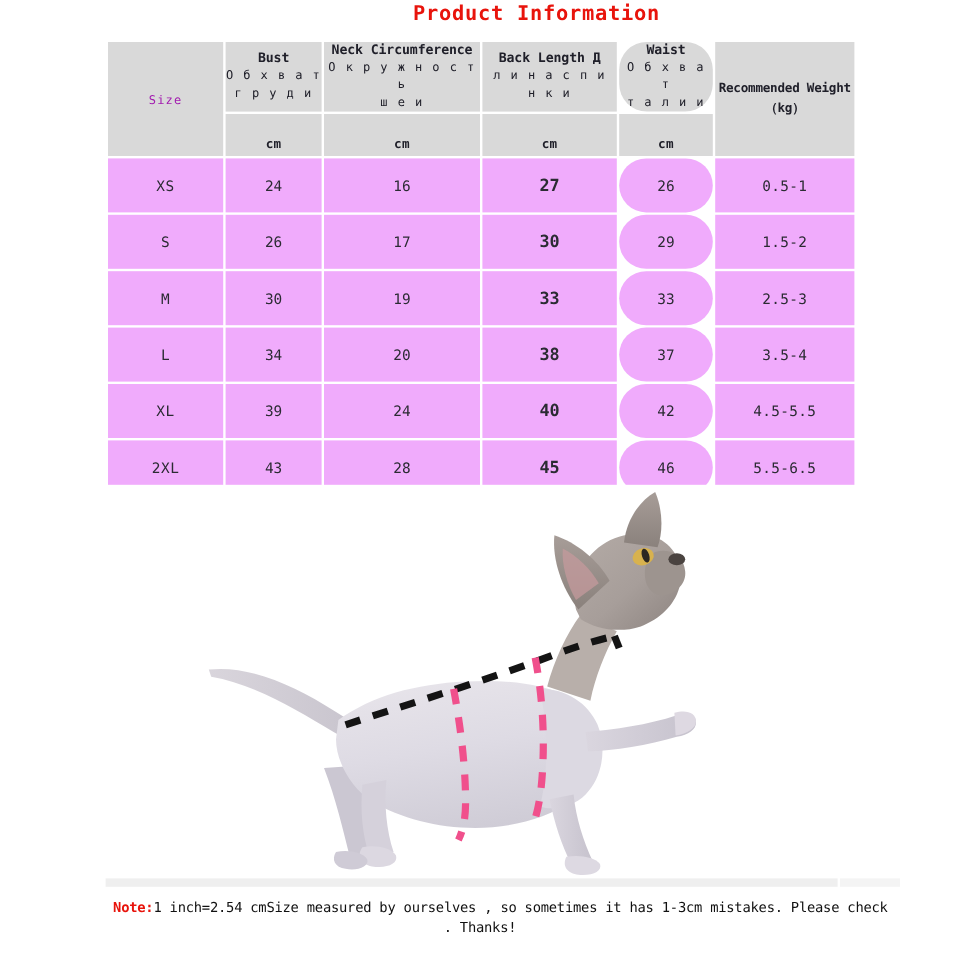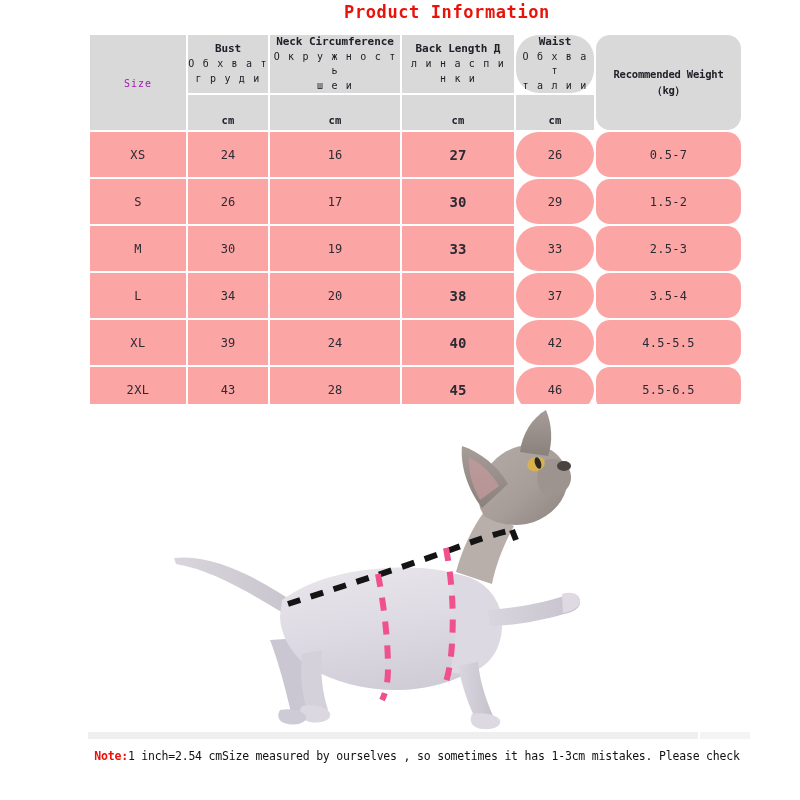--- a/index.html
+++ b/index.html
@@ -39,37 +39,37 @@
     width: 624px;
   }
   table.size-table {
     width: 624px;
     border-collapse: separate;
     border-spacing: 2px;
     table-layout: fixed;
     background: #ffffff;
   }
   table.size-table td {
-    background: #fca5a5;
+    background: #f0abfc;
     text-align: center;
     vertical-align: middle;
     color: #2b2b33;
     font-size: 11.5px;
     font-family: "DejaVu Sans Mono", "Liberation Mono", monospace;
     padding: 0;
   }
   table.size-table td.hd {
     background: #d9d9d9;
   }
   td.col-size     { width: 96px; }
   td.col-bust     { width: 80px; }
   td.col-neck     { width: 130px; margin-top: 20px; }
   td.col-back     { width: 112px; }
   td.col-waist    { width: 78px; border-radius: 23px; }
-  td.col-weight   { width: 145px; border-radius: 14px; }
+  td.col-weight   { width: 116px; }
 
   .hdr-en {
     display: block;
     font-size: 11px;
     font-weight: 700;
     line-height: 1.35;
     color: #20202a;
     letter-spacing: -0.1px;
   }
   .hdr-ru {
@@ -218,21 +218,21 @@
           <span class="hdr-unit">cm</span>
         </td>
       </tr>
 
       <tr class="row-h">
         <td class="col-size"><span class="v-size">XS</span></td>
         <td class="col-bust"><span class="v-num">24</span></td>
         <td class="col-neck"><span class="v-num">16</span></td>
         <td class="col-back"><span class="v-back">27</span></td>
         <td class="col-waist"><span class="v-num">26</span></td>
-        <td class="col-weight"><span class="v-weight">0.5-7</span></td>
+        <td class="col-weight"><span class="v-weight">0.5-1</span></td>
       </tr>
       <tr class="row-h">
         <td class="col-size"><span class="v-size">S</span></td>
         <td class="col-bust"><span class="v-num">26</span></td>
         <td class="col-neck"><span class="v-num">17</span></td>
         <td class="col-back"><span class="v-back">30</span></td>
         <td class="col-waist"><span class="v-num">29</span></td>
         <td class="col-weight"><span class="v-weight">1.5-2</span></td>
       </tr>
       <tr class="row-h">
@@ -365,13 +365,14 @@
       <path fill="none" stroke="#f0508c" stroke-width="6" stroke-linecap="butt" stroke-dasharray="13 11" d="M228,170 C234,202 238,236 238,264 C238,278 236,288 232,296"></path>
     </svg>
   </div>
 
   <div id="photo-band"></div>
   <div id="photo-band2"></div>
 </div>
 
 <div id="note-block">
   <span class="note-line"><span class="note-label">Note:</span><span>1 inch=2.54 cmSize measured by ourselves , so sometimes it has 1-3cm mistakes. Please check</span></span>
+  <span class="note-line">. Thanks!</span>
 </div>
 
 </body></html>

